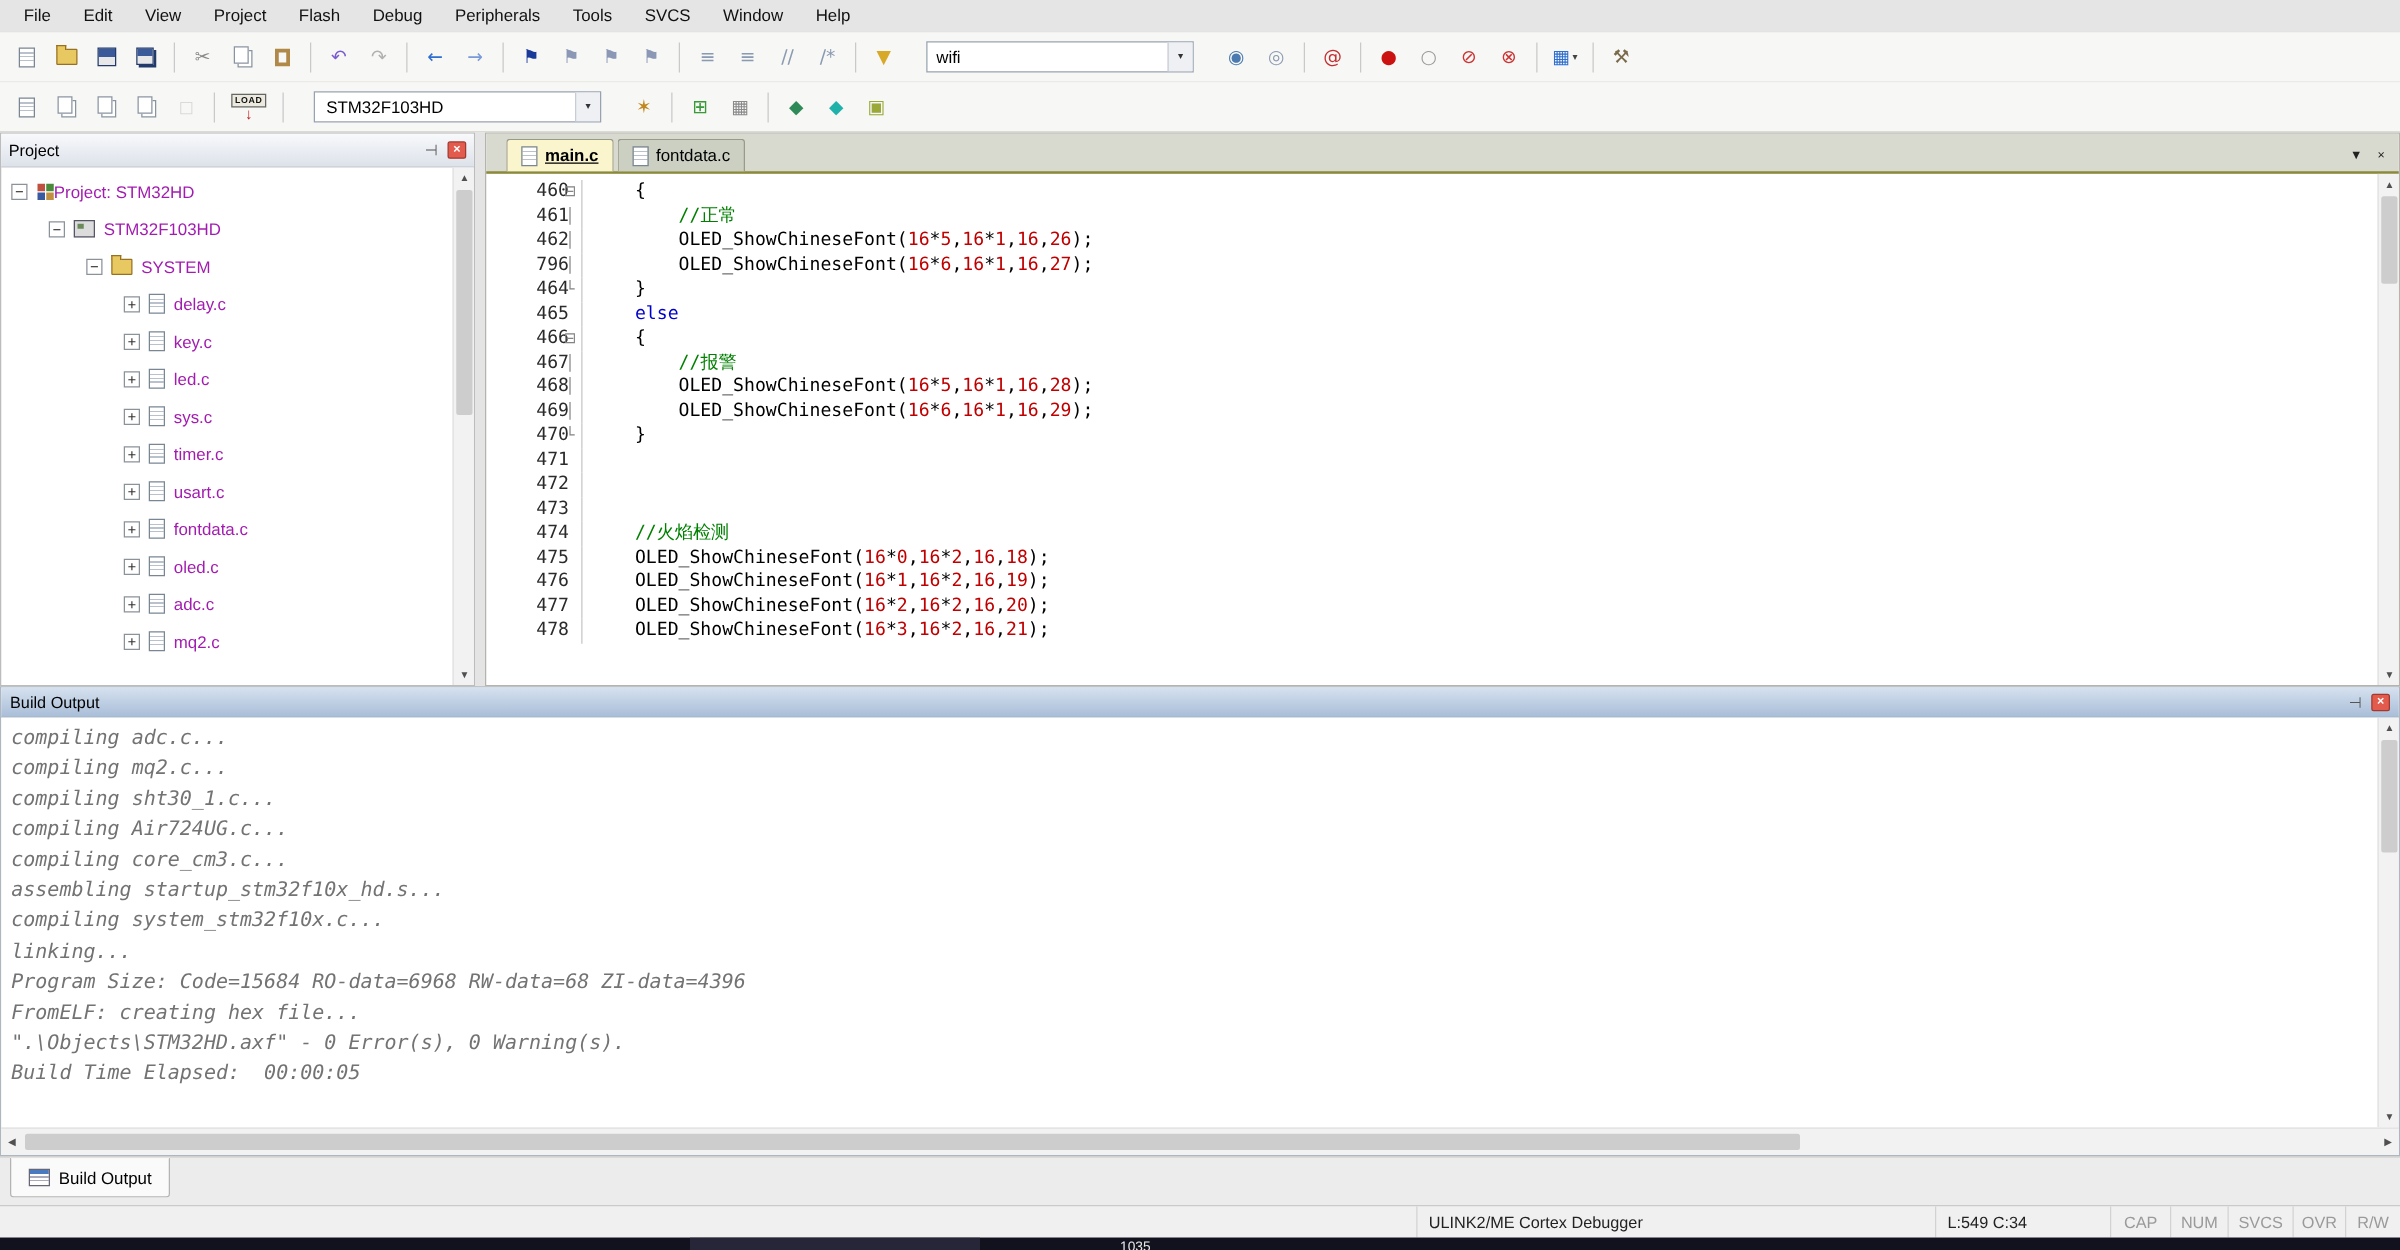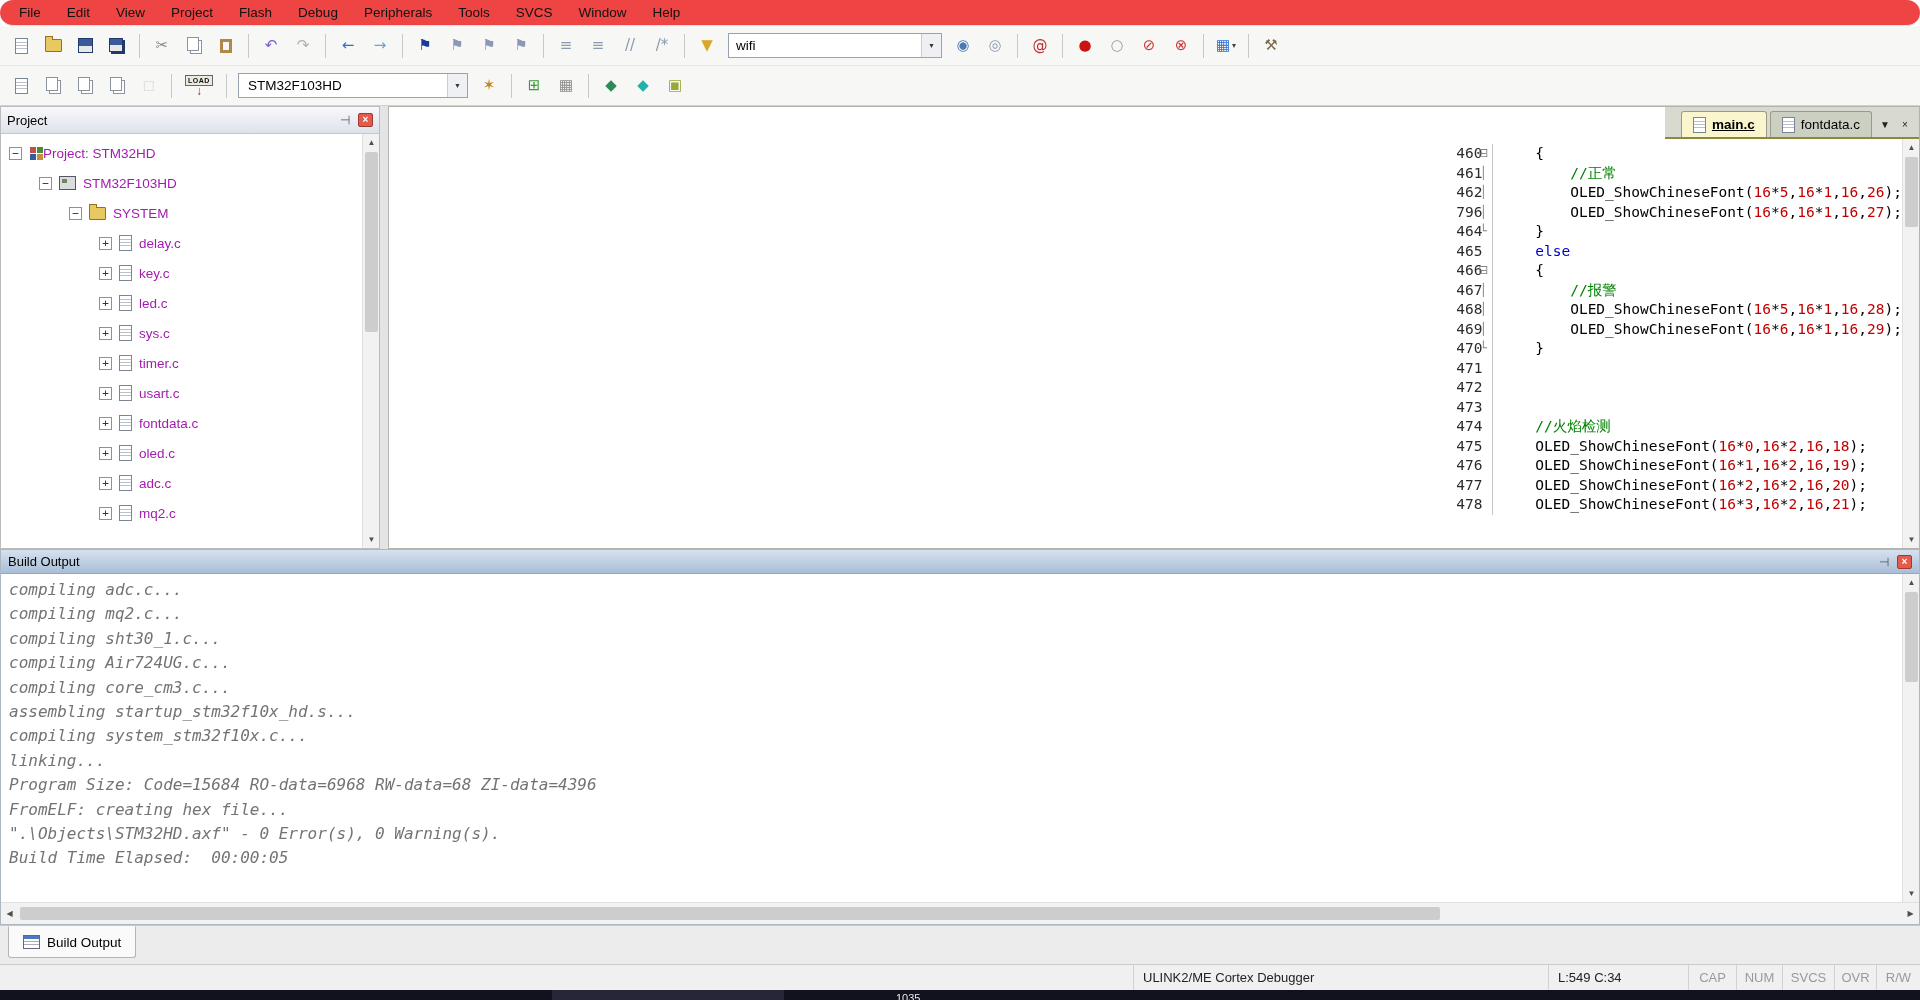--- a/index.html
+++ b/index.html
@@ -1,32 +1,32 @@
 <!DOCTYPE html>
 <html style="--syn-plain: #000000; --syn-number: #c00000; --syn-comment: #008000; --syn-keyword: #0000cc;"><head>
 <meta charset="utf-8">
 <style>
   html,body{margin:0;padding:0;}
   body{width:1920px;height:1000px;overflow:hidden;background:#fff;font-family:"Liberation Sans",sans-serif;}
   .app{width:1920px;height:1000px;display:flex;flex-direction:column;}
 
   
-  .menubar{height:26px;background:#ef4444;border-bottom:1px solid #e2e2e2;display:flex;align-items:center;padding-left:6px;font-size:13.5px;color:#111;box-sizing:border-box;border-radius:13px;}
+  .menubar{height:26px;background:#e5e5e5;border-bottom:1px solid #e2e2e2;display:flex;align-items:center;padding-left:6px;font-size:13.5px;color:#111;box-sizing:border-box;}
   .menu-item{padding:0 13px;line-height:25px;cursor:default;}
 
   
   .toolbar{display:flex;align-items:center;padding:0 5px;background:#f7f7f5;box-sizing:border-box;}
   .tb1{height:40px;border-bottom:1px solid #e6e6e2;}
   .tb2{height:40px;border-bottom:1px solid #d2d2ca;}
   .tb-btn{min-width:26px;height:26px;display:flex;align-items:center;justify-content:center;margin:0 3px;border-radius:3px;font-size:15px;cursor:default;}
   .tb-btn.disabled{opacity:.55;}
   .tb-glyph{line-height:1;font-family:"DejaVu Sans",sans-serif;}
   .tb-dd{font-size:8px;color:#444;margin-left:2px;}
   .tb-sep{width:1px;height:24px;background:#c9c9c9;margin:0 6px;flex:none;}
-  .combo{height:25px;background:#fff;border:1px solid #98a2b0;display:flex;align-items:center;margin:0 5px;box-sizing:border-box;}
+  .combo{height:25px;background:#fff;border:1px solid #98a2b0;display:flex;align-items:center;margin:0 18px;box-sizing:border-box;}
   .combo input{border:none;outline:none;font-size:13.5px;padding:0 7px;width:178px;font-family:"Liberation Sans",sans-serif;background:transparent;}
   .combo .dd{width:19px;height:100%;border-left:1px solid #c8ccd4;display:flex;align-items:center;justify-content:center;font-size:7px;color:#333;background:#eef0f4;}
   .target-combo .val{padding:0 9px;font-size:13.5px;width:190px;white-space:nowrap;overflow:hidden;}
   .load-btn{width:38px;height:30px;display:flex;flex-direction:column;align-items:center;justify-content:center;margin:0 2px;}
   .load-txt{font-size:7px;font-weight:bold;letter-spacing:.5px;color:#111;border:1px solid #666;background:#eceade;padding:0 2px;line-height:9px;}
   .load-arr{color:#c02020;font-size:12px;line-height:11px;font-weight:bold;}
 
   
   .icon-page{width:11px;height:14px;border:1px solid #7a8694;background:linear-gradient(#fff 0 3px,#b9c2cc 3px 4px,#fff 4px 6px,#b9c2cc 6px 7px,#fff 7px 9px,#b9c2cc 9px 10px,#fff 10px);display:inline-block;}
   .icon-pages{width:10px;height:12px;border:1px solid #8a94a0;background:#fff;box-shadow:3px 3px 0 -1px #fff,3px 3px 0 0 #8a94a0;display:inline-block;margin:-3px 3px 0 0;}
@@ -55,21 +55,21 @@
   .tlabel{color:#a21caf;}
 
   
   .vscroll{width:17px;flex:none;background:#f2f2f2;border-left:1px solid #e0e0e0;display:flex;flex-direction:column;box-sizing:border-box;}
   .sarrow{width:17px;height:17px;flex:none;font-size:8px;color:#505050;display:flex;align-items:center;justify-content:center;}
   .vtrack{flex:1;display:flex;justify-content:center;padding-top:1px;}
   .vthumb{width:13px;background:#cdcdcd;border-radius:2px;}
   .splitter{width:8px;background:#e4e4e4;flex:none;}
 
   
-  .editor{flex:1;display:flex;flex-direction:column;border:1px solid #b4b4ac;background:#fff;min-width:0;box-sizing:border-box;align-items:flex-end;}
+  .editor{flex:1;display:flex;flex-direction:column;border:1px solid #b4b4ac;background:#fff;min-width:0;box-sizing:border-box;}
   .tabbar{height:30px;flex:none;background:#d9dacf;display:flex;align-items:flex-end;border-bottom:2px solid #8a8a3a;padding:0 4px;}
   .tabs-strip{display:flex;align-items:flex-end;flex:1;padding-left:12px;}
   .tab{height:26px;display:flex;align-items:center;padding:0 11px;font-size:13.5px;border:1px solid #9a9a8a;border-bottom:none;margin-right:3px;background:#ccd0c2;border-radius:3px 3px 0 0;box-sizing:border-box;}
   .tab.active{background:#fbf5cd;}
   .tab.active .tab-label{font-weight:bold;text-decoration:underline;}
   .tab-label{margin-left:6px;}
   .tabbar-controls{display:flex;align-items:center;padding-bottom:7px;}
   .tabctl{width:20px;text-align:center;font-size:10px;color:#222;}
   .code-wrap{flex:1;display:flex;overflow:hidden;}
   .code-area{flex:1;overflow:hidden;padding-top:5px;font-family:"DejaVu Sans Mono","Liberation Mono",monospace;font-size:14.5px;}

